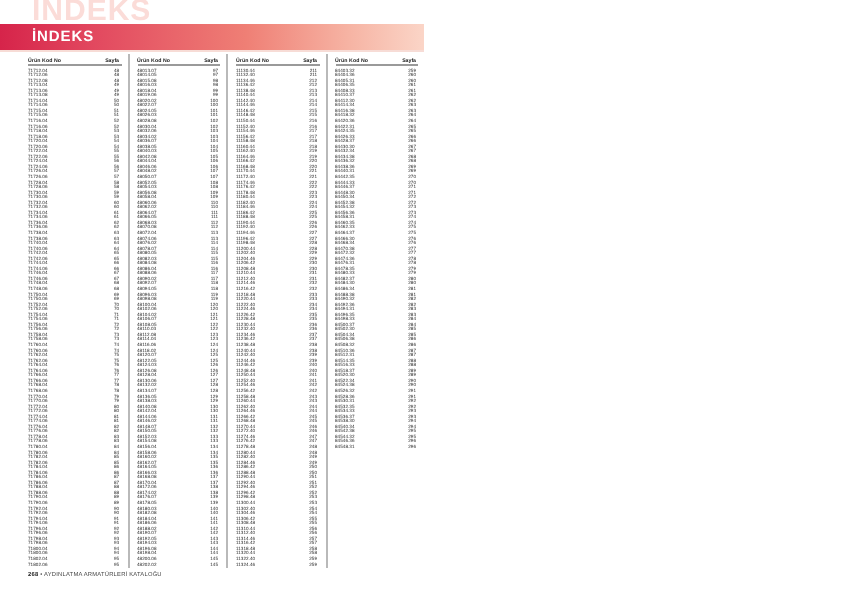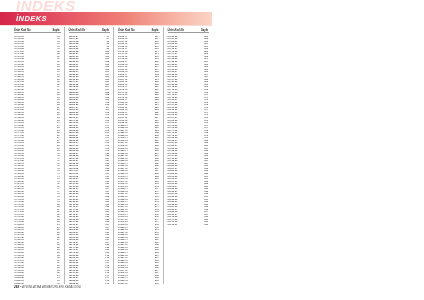--- a/index.html
+++ b/index.html
@@ -8,21 +8,20 @@
     width:424px; height:300px;
     background:#ffffff;
     font-family:"Liberation Sans", sans-serif;
     overflow:hidden;
   }
 
   #page{
     position:relative;
     width:424px; height:296px;
     background:#ffffff;
-    font-style:italic;
   }
 
   
   .ghost-title{
     position:absolute;
     left:16px; top:-1px;
     font-size:15px;
     font-weight:bold;
     letter-spacing:0.5px;
     color:#fbdcd8;

